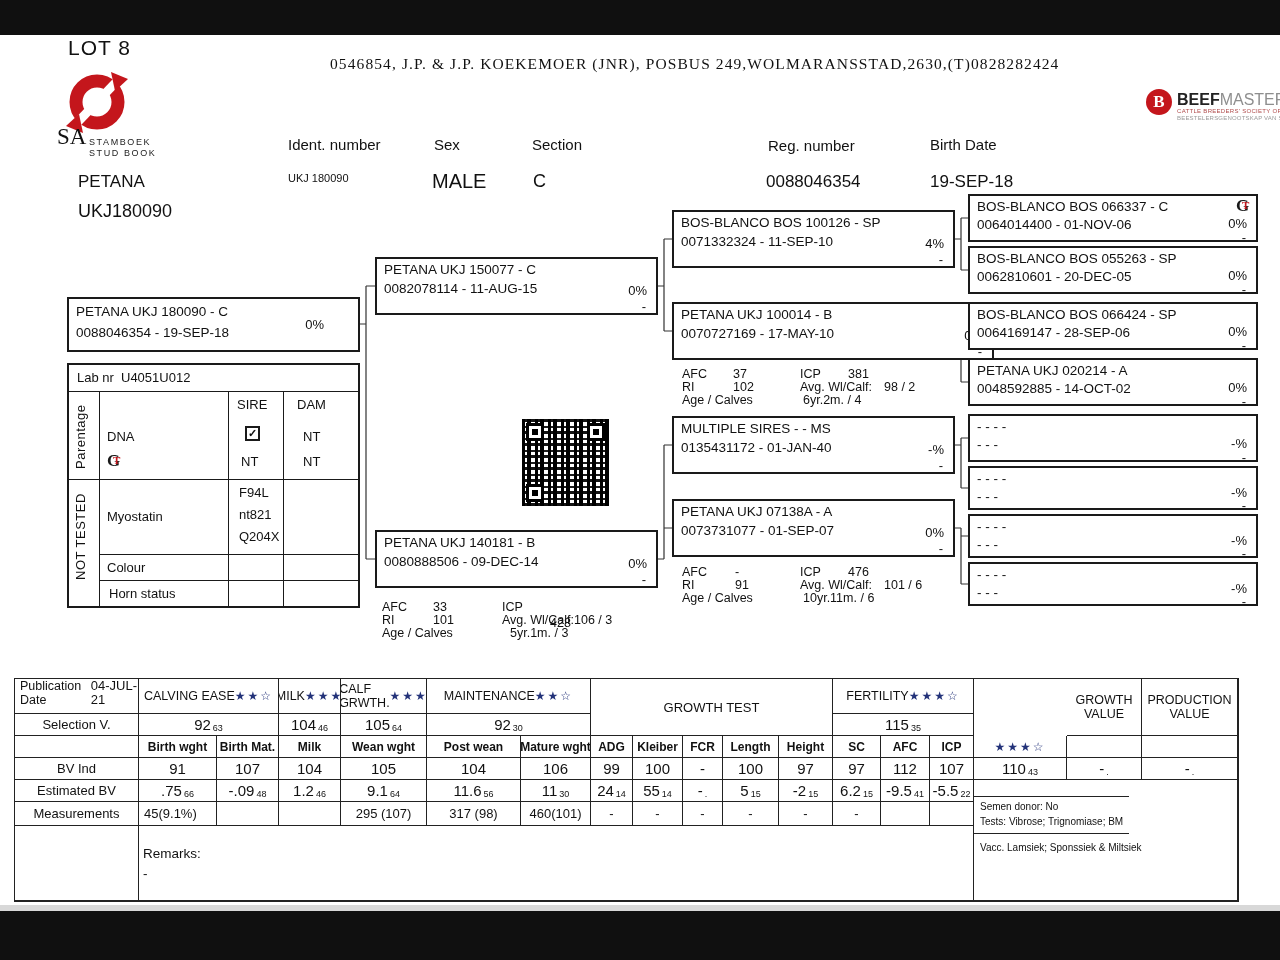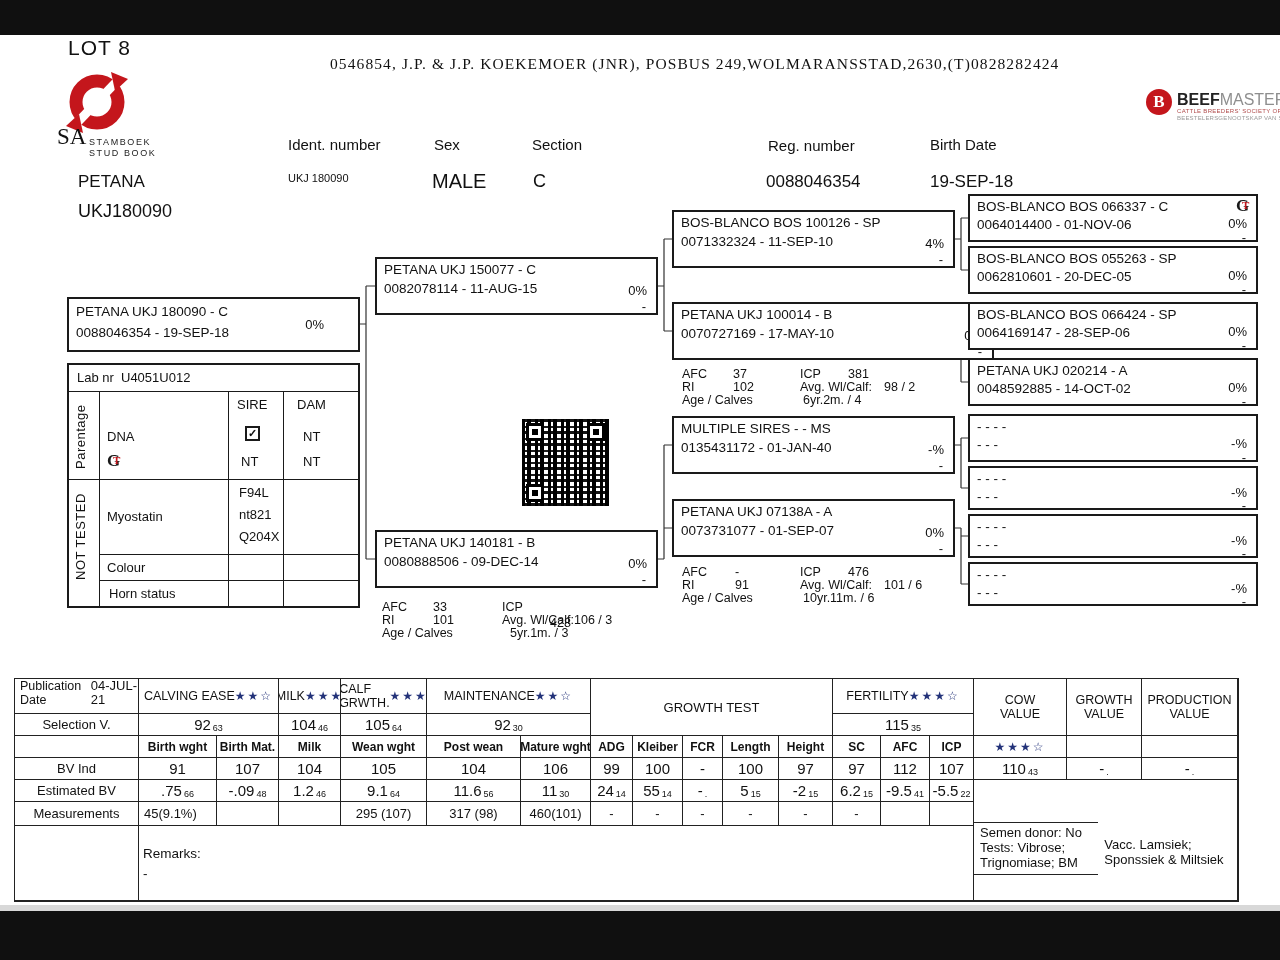--- a/index.html
+++ b/index.html
@@ -51,21 +51,21 @@
   .c span{white-space:nowrap;}
   .col{flex-direction:row;justify-content:center;line-height:14px;}
   .leftcell{justify-content:flex-start;padding-left:5px;align-items:flex-start;}
   .leftcell.vmid{align-items:center;}
   .grp{font-size:12.5px;}
   .stars{font-size:12px;color:#233279;letter-spacing:2px;}
   .num{font-size:15px;}
   .acc{font-size:9px;position:relative;top:3px;margin-left:2px;}
   .hd{font-size:12px;font-weight:bold;}
   .wrap{white-space:normal !important;text-align:center;line-height:14px;font-size:12.5px;}
-  .semen{align-items:center;justify-content:flex-start;flex-direction:row;padding-top:16px;font-size:13px;}
+  .semen{align-items:flex-start;justify-content:flex-start;flex-direction:column;padding-top:16px;font-size:10px;}
   .semenbox{border-top:1px solid #222;border-bottom:1px solid #222;padding:2px 6px 4px 6px;line-height:15px;}
   .vaccline{padding:8px 6px 0 6px;}
   .remarks{flex-direction:column;align-items:flex-start;justify-content:flex-start;padding:18px 0 0 4px;line-height:20px;font-size:13.5px;}
 </style>
 </head>
 <body>
 
 <div class="page"></div>
 
 <svg class="abs" style="left:0;top:0" width="1280" height="960">
@@ -303,23 +303,20 @@
     <div class="grp">MAINTENANCE</div>
     <div class="stars">★★☆</div>
   </div>
   <div class="c" style="grid-area:1/8/3/13;font-size:13px">
       <span>GROWTH TEST</span>
     </div>
   <div class="c col" style="grid-area:1/13/2/16">
     <div class="grp">FERTILITY</div>
     <div class="stars">★★★☆</div>
   </div>
-  <div class="c" style="grid-area:1/16/3/17">
-      <span class="wrap" style="width:50px">COW VALUE</span>
-    </div>
   <div class="c" style="grid-area:1/17/3/18">
       <span class="wrap" style="width:62px">GROWTH VALUE</span>
     </div>
   <div class="c" style="grid-area:1/18/3/19">
       <span class="wrap" style="width:88px">PRODUCTION VALUE</span>
     </div>
 
   <div class="c" style="grid-area:2/1/3/2;font-size:13px">
       <span>Selection V.</span>
     </div>

